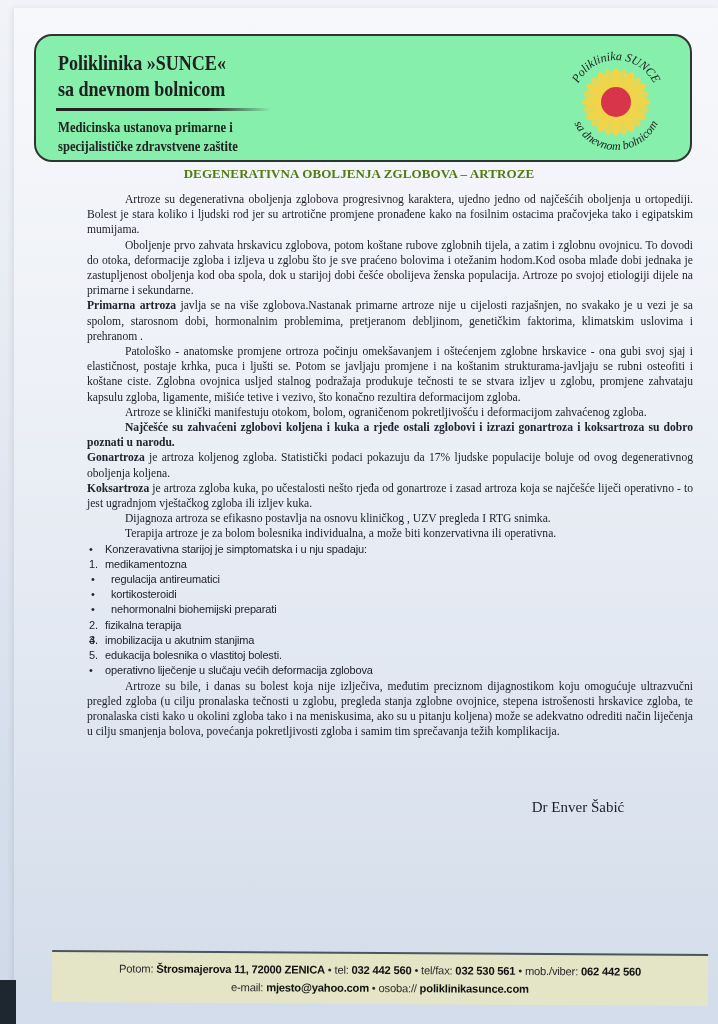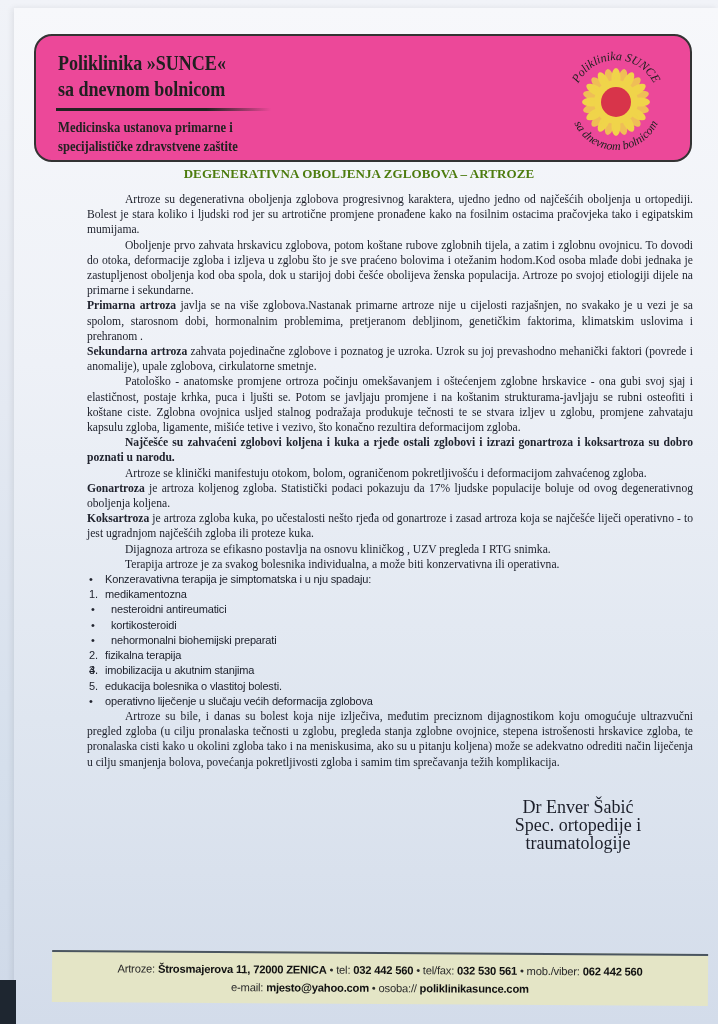--- a/index.html
+++ b/index.html
@@ -11,21 +11,21 @@
     position: relative;
   }
   .page {
     position: absolute; left: 14px; top: 8px; width: 704px; height: 1016px;
     background: linear-gradient(180deg, #f7f8fb 0%, #eef1f7 35%, #dfe6f0 70%, #d3dcea 100%);
     box-shadow: -2px 0 6px rgba(0,0,0,0.08);
   }
   .header-box {
     position: absolute; left: 34px; top: 34px; width: 658px; height: 128px;
     border: 2px solid #333; border-radius: 18px;
-    background: #ec4899;
+    background: #86efac;
     box-sizing: border-box;
   }
   .h-title {
     position: absolute; left: 22px; top: 14px;
     font-family: "Liberation Serif", serif; font-weight: bold;
     font-size: 22px; line-height: 26px; color: #202020;
     transform: scaleX(0.82); transform-origin: left top;
     white-space: nowrap;
   }
   .h-rule {
@@ -53,21 +53,21 @@
   .indent { text-indent: 38px; }
   .body-text b { font-weight: bold; margin-top: 28px; }
   .list { margin: 0; padding: 0; list-style: none; }
   .list li { position: relative; padding-left: 18px; }
   .list li .mk { position: absolute; left: 2px; top: 0; width: 14px; }
   .list li.sub { padding-left: 24px; }
   .list li.sub .mk { left: 4px; }
   .cond { font-family: "Liberation Sans", sans-serif; font-size: 11px; letter-spacing: -0.15px; }
   .signature {
     position: absolute; left: 478px; top: 798px; width: 200px;
-    text-align: center; font-size: 18px; line-height: 18px; color: #1c1f2a;
+    text-align: center; font-size: 15px; line-height: 18px; color: #1c1f2a;
   }
   .footer-box {
     position: absolute; left: 52px; top: 952px; width: 656px; height: 50px;
     background: #e4e5c6;
     border-top: 2px solid #4a5560;
     transform: rotate(0.35deg);
   }
   .footer-line {
     position: absolute; left: 0; width: 656px; text-align: center;
     font-family: "Liberation Sans", sans-serif; font-size: 11.2px; color: #2a2a2a;
@@ -134,46 +134,44 @@
     </text>
   </svg>
 </div>
 
 <div class="doc-title">DEGENERATIVNA OBOLJENJA ZGLOBOVA – ARTROZE</div>
 
 <div class="body-text">
   <p class="indent">Artroze su degenerativna oboljenja zglobova progresivnog karaktera, ujedno jedno od najčešćih oboljenja u ortopediji. Bolest je stara koliko i ljudski rod jer su artrotične promjene pronađene kako na fosilnim ostacima pračovjeka tako i egipatskim mumijama.</p>
   <p class="indent">Oboljenje prvo zahvata hrskavicu zglobova, potom koštane rubove zglobnih tijela, a zatim i zglobnu ovojnicu. To dovodi do otoka, deformacije zgloba i izljeva u zglobu što je sve praćeno bolovima i otežanim hodom.Kod osoba mlađe dobi jednaka je zastupljenost oboljenja kod oba spola, dok u starijoj dobi češće obolijeva ženska populacija. Artroze po svojoj etiologiji dijele na primarne i sekundarne.</p>
   <p><b>Primarna artroza</b><span> javlja se na više zglobova.Nastanak primarne artroze nije u cijelosti razjašnjen, no svakako je u vezi je sa spolom, starosnom dobi, hormonalnim problemima, pretjeranom debljinom, genetičkim faktorima, klimatskim uslovima i prehranom .</span></p>
-  <p><b>Sekundarna artroza</b><span> zahvata pojedinačne zglobove i poznatog je uzroka. Uzrok su joj prevashodno mehanički faktori (povrede i anomalije), upale zglobova, cirkulatorne smetnje.</span></p>
   <p class="indent">Patološko - anatomske promjene ortroza počinju omekšavanjem i oštećenjem zglobne hrskavice - ona gubi svoj sjaj i elastičnost, postaje krhka, puca i ljušti se. Potom se javljaju promjene i na koštanim strukturama-javljaju se rubni osteofiti i koštane ciste. Zglobna ovojnica usljed stalnog podražaja produkuje tečnosti te se stvara izljev u zglobu, promjene zahvataju kapsulu zgloba, ligamente, mišiće tetive i vezivo, što konačno rezultira deformacijom zgloba.</p>
+  <p class="indent">Artroze se klinički manifestuju otokom, bolom, ograničenom pokretljivošću i deformacijom zahvaćenog zgloba.</p>
   <p class="indent"><b>Najčešće su zahvaćeni zglobovi koljena i kuka a rjeđe ostali zglobovi i izrazi gonartroza i koksartroza su dobro poznati u narodu.</b></p>
-  <p class="indent">Artroze se klinički manifestuju otokom, bolom, ograničenom pokretljivošću i deformacijom zahvaćenog zgloba.</p>
   <p><b>Gonartroza</b><span> je artroza koljenog zgloba. Statistički podaci pokazuju da 17% ljudske populacije boluje od ovog degenerativnog oboljenja koljena.</span></p>
-  <p><b>Koksartroza</b><span> je artroza zgloba kuka, po učestalosti nešto rjeđa od gonartroze i zasad artroza koja se najčešće liječi operativno - to jest ugradnjom najčešćih zgloba ili proteze kuka.</span></p>
+  <p><b>Koksartroza</b><span> je artroza zgloba kuka, po učestalosti nešto rjeđa od gonartroze i zasad artroza koja se najčešće liječi operativno - to jest ugradnjom vještačkog zgloba ili izljev kuka.</span></p>
   <p class="indent">Dijagnoza artroza se efikasno postavlja na osnovu kliničkog , UZV pregleda I RTG snimka.</p>
-  <p class="indent">Terapija artroze je za svakog bolesnika individualna, a može biti konzervativna ili operativna.</p>
+  <p class="indent">Terapija artroze je za bolom bolesnika individualna, a može biti konzervativna ili operativna.</p>
   <ul class="list cond" id="therapyList">
-      <li><span class="mk">•</span><span>Konzeravativna terapija je simptomatska i u nju spadaju:</span></li>
+      <li><span class="mk">•</span><span>Konzeravativna starijoj je simptomatska i u nju spadaju:</span></li>
       <li><span class="mk">1.</span><span>medikamentozna</span></li>
-      <li class="sub"><span class="mk">•</span><span>nesteroidni antireumatici</span></li>
+      <li class="sub"><span class="mk">•</span><span>regulacija antireumatici</span></li>
       <li class="sub"><span class="mk">•</span><span>kortikosteroidi</span></li>
       <li class="sub"><span class="mk">•</span><span>nehormonalni biohemijski preparati</span></li>
       <li><span class="mk">2.</span><span>fizikalna terapija</span></li>
       <li><span class="mk">3.</span></li>
       <li><span class="mk">4.</span><span>imobilizacija u akutnim stanjima</span></li>
       <li><span class="mk">5.</span><span>edukacija bolesnika o vlastitoj bolesti.</span></li>
       <li><span class="mk">•</span><span>operativno liječenje u slučaju većih deformacija zglobova</span></li>
     </ul>
   <p class="indent">Artroze su bile, i danas su bolest koja nije izlječiva, međutim preciznom dijagnostikom koju omogućuje ultrazvučni pregled zgloba (u cilju pronalaska tečnosti u zglobu, pregleda stanja zglobne ovojnice, stepena istrošenosti hrskavice zgloba, te pronalaska cisti kako u okolini zgloba tako i na meniskusima, ako su u pitanju koljena) može se adekvatno odrediti način liječenja u cilju smanjenja bolova, povećanja pokretljivosti zgloba i samim tim sprečavanja težih komplikacija.</p>
 </div>
 
 <div class="signature">
   <div>Dr Enver Šabić</div>
-  <div>Spec. ortopedije i traumatologije</div>
 </div>
 
 <div class="footer-box">
-  <div class="footer-line f1"><span>Artroze: </span><b>Štrosmajerova 11, 72000 ZENICA</b><span> • tel: </span><b>032 442 560</b><span> • tel/fax: </span><b>032 530 561</b><span> • mob./viber: </span><b>062 442 560</b></div>
+  <div class="footer-line f1"><span>Potom: </span><b>Štrosmajerova 11, 72000 ZENICA</b><span> • tel: </span><b>032 442 560</b><span> • tel/fax: </span><b>032 530 561</b><span> • mob./viber: </span><b>062 442 560</b></div>
   <div class="footer-line f2"><span>e-mail: </span><b>mjesto@yahoo.com</b><span> • osoba:// </span><b>poliklinikasunce.com</b></div>
 </div>
 
 <div class="corner"></div>
 
 </body></html>

